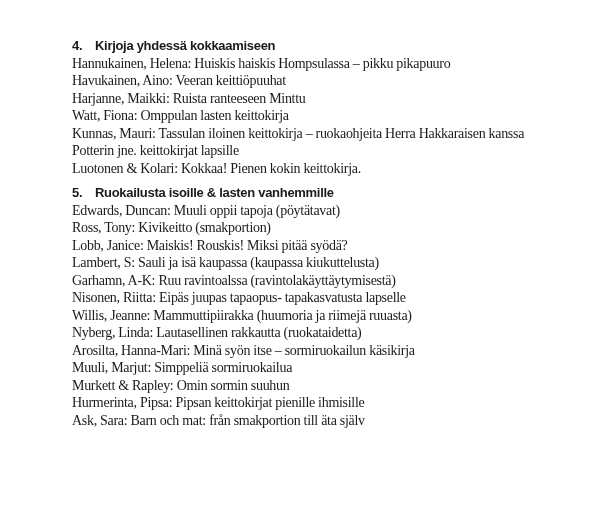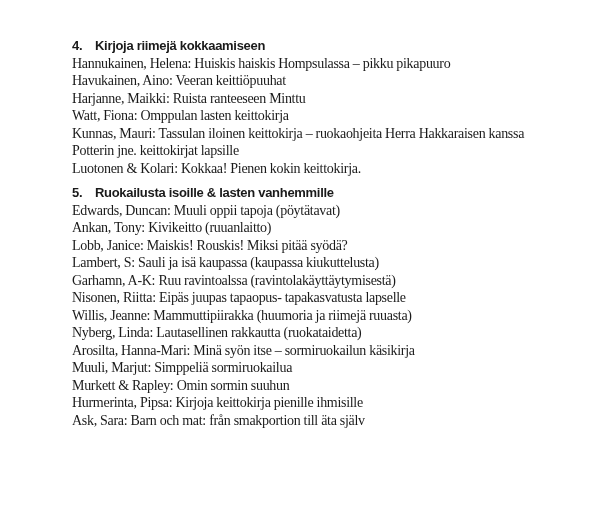--- a/index.html
+++ b/index.html
@@ -46,44 +46,44 @@
   }
 </style>
 </head>
 <body>
 
 <div class="page">
 
   <div class="section">
     <div class="section-heading">
       <span class="num">4.</span>
-      <span class="title">Kirjoja riimejä kokkaamiseen</span>
+      <span class="title">Kirjoja yhdessä kokkaamiseen</span>
     </div>
     <div class="book-line">Hannukainen, Helena: Huiskis haiskis Hompsulassa – pikku pikapuuro</div>
     <div class="book-line">Havukainen, Aino: Veeran keittiöpuuhat</div>
     <div class="book-line">Harjanne, Maikki: Ruista ranteeseen Minttu</div>
     <div class="book-line">Watt, Fiona: Omppulan lasten keittokirja</div>
     <div class="book-line">Kunnas, Mauri: Tassulan iloinen keittokirja – ruokaohjeita Herra Hakkaraisen kanssa</div>
     <div class="book-line">Potterin jne. keittokirjat lapsille</div>
     <div class="book-line">Luotonen &amp; Kolari: Kokkaa! Pienen kokin keittokirja.</div>
   </div>
 
   <div class="section">
     <div class="section-heading">
       <span class="num">5.</span>
       <span class="title">Ruokailusta isoille &amp; lasten vanhemmille</span>
     </div>
     <div class="book-line">Edwards, Duncan: Muuli oppii tapoja (pöytätavat)</div>
-    <div class="book-line">Ankan, Tony: Kivikeitto (ruuanlaitto)</div>
+    <div class="book-line">Ross, Tony: Kivikeitto (smakportion)</div>
     <div class="book-line">Lobb, Janice: Maiskis! Rouskis! Miksi pitää syödä?</div>
     <div class="book-line">Lambert, S: Sauli ja isä kaupassa (kaupassa kiukuttelusta)</div>
     <div class="book-line">Garhamn, A-K: Ruu ravintoalssa (ravintolakäyttäytymisestä)</div>
     <div class="book-line">Nisonen, Riitta: Eipäs juupas tapaopus- tapakasvatusta lapselle</div>
     <div class="book-line">Willis, Jeanne: Mammuttipiirakka (huumoria ja riimejä ruuasta)</div>
     <div class="book-line">Nyberg, Linda: Lautasellinen rakkautta (ruokataidetta)</div>
     <div class="book-line">Arosilta, Hanna-Mari: Minä syön itse – sormiruokailun käsikirja</div>
     <div class="book-line">Muuli, Marjut: Simppeliä sormiruokailua</div>
     <div class="book-line">Murkett &amp; Rapley: Omin sormin suuhun</div>
-    <div class="book-line">Hurmerinta, Pipsa: Kirjoja keittokirja pienille ihmisille</div>
+    <div class="book-line">Hurmerinta, Pipsa: Pipsan keittokirjat pienille ihmisille</div>
     <div class="book-line">Ask, Sara: Barn och mat: från smakportion till äta själv</div>
   </div>
 
 </div>
 
 </body></html>

